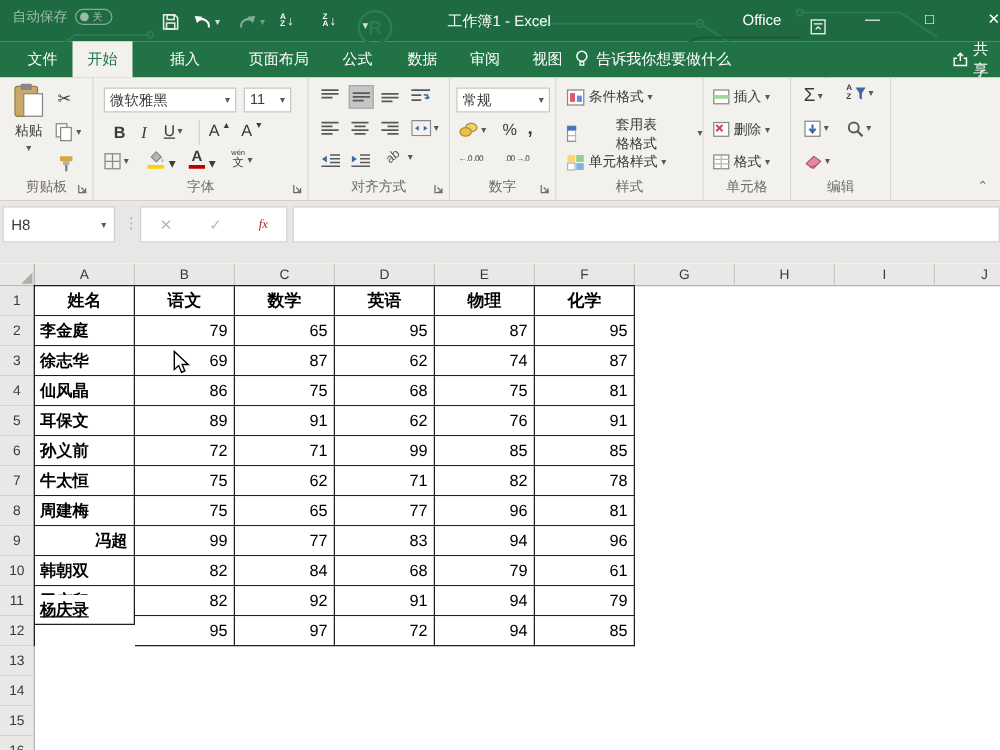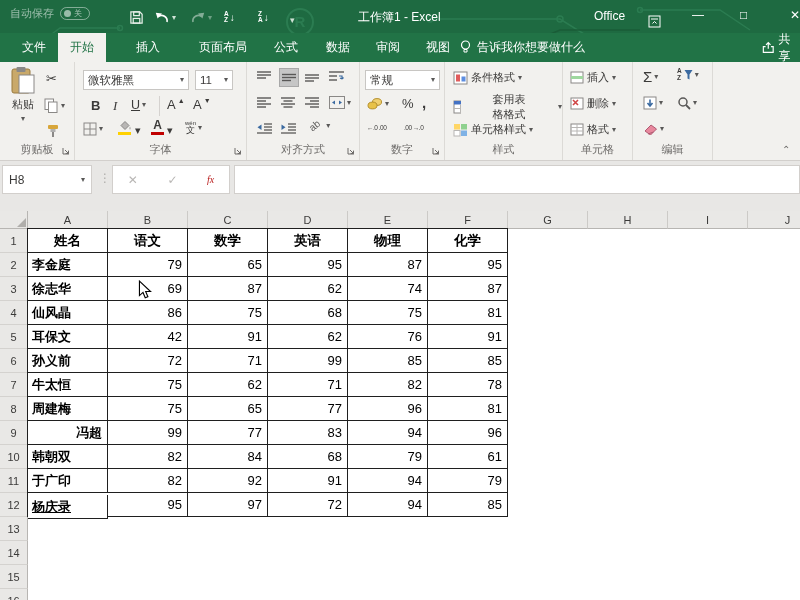--- a/index.html
+++ b/index.html
@@ -571,21 +571,21 @@
       <div class="tcell num" style="left: 268px; top: 66px;">62</div>
       <div class="tcell num" style="left: 348px; top: 66px;">74</div>
       <div class="tcell num" style="left: 428px; top: 66px;">87</div>
       <div class="tcell name" style="left: 28px; top: 90px;">仙风晶</div>
       <div class="tcell num" style="left: 108px; top: 90px;">86</div>
       <div class="tcell num" style="left: 188px; top: 90px;">75</div>
       <div class="tcell num" style="left: 268px; top: 90px;">68</div>
       <div class="tcell num" style="left: 348px; top: 90px;">75</div>
       <div class="tcell num" style="left: 428px; top: 90px;">81</div>
       <div class="tcell name" style="left: 28px; top: 114px;">耳保文</div>
-      <div class="tcell num" style="left: 108px; top: 114px;">42</div>
+      <div class="tcell num" style="left: 108px; top: 114px;">89</div>
       <div class="tcell num" style="left: 188px; top: 114px;">91</div>
       <div class="tcell num" style="left: 268px; top: 114px;">62</div>
       <div class="tcell num" style="left: 348px; top: 114px;">76</div>
       <div class="tcell num" style="left: 428px; top: 114px;">91</div>
       <div class="tcell name" style="left: 28px; top: 138px;">孙义前</div>
       <div class="tcell num" style="left: 108px; top: 138px;">72</div>
       <div class="tcell num" style="left: 188px; top: 138px;">71</div>
       <div class="tcell num" style="left: 268px; top: 138px;">99</div>
       <div class="tcell num" style="left: 348px; top: 138px;">85</div>
       <div class="tcell num" style="left: 428px; top: 138px;">85</div>
@@ -612,21 +612,21 @@
       <div class="tcell num" style="left: 188px; top: 234px;">84</div>
       <div class="tcell num" style="left: 268px; top: 234px;">68</div>
       <div class="tcell num" style="left: 348px; top: 234px;">79</div>
       <div class="tcell num" style="left: 428px; top: 234px;">61</div>
       <div class="tcell name" style="left: 28px; top: 258px;">于广印</div>
       <div class="tcell num" style="left: 108px; top: 258px;">82</div>
       <div class="tcell num" style="left: 188px; top: 258px;">92</div>
       <div class="tcell num" style="left: 268px; top: 258px;">91</div>
       <div class="tcell num" style="left: 348px; top: 258px;">94</div>
       <div class="tcell num" style="left: 428px; top: 258px;">79</div>
-      <div class="tcell name" style="left: 28px; top: 284px; text-decoration: underline;">杨庆录</div>
+      <div class="tcell name" style="left: 28px; top: 265px; text-decoration: underline;">杨庆录</div>
       <div class="tcell num" style="left: 108px; top: 282px;">95</div>
       <div class="tcell num" style="left: 188px; top: 282px;">97</div>
       <div class="tcell num" style="left: 268px; top: 282px;">72</div>
       <div class="tcell num" style="left: 348px; top: 282px;">94</div>
       <div class="tcell num" style="left: 428px; top: 282px;">85</div>
     </div>
   <div class="tframe" id="tframe" style="left: 27px; top: 17px; width: 481px; height: 289px;"></div>
   <svg class="abs" style="left:138px;top:69px;" width="14" height="20" viewBox="0 0 12 18">
     <path d="M1 1 L1 14 L4.2 11.2 L6.2 16 L8.6 15 L6.6 10.4 L11 10.4 Z" fill="#fff" stroke="#000" stroke-width="1"></path>
   </svg>

